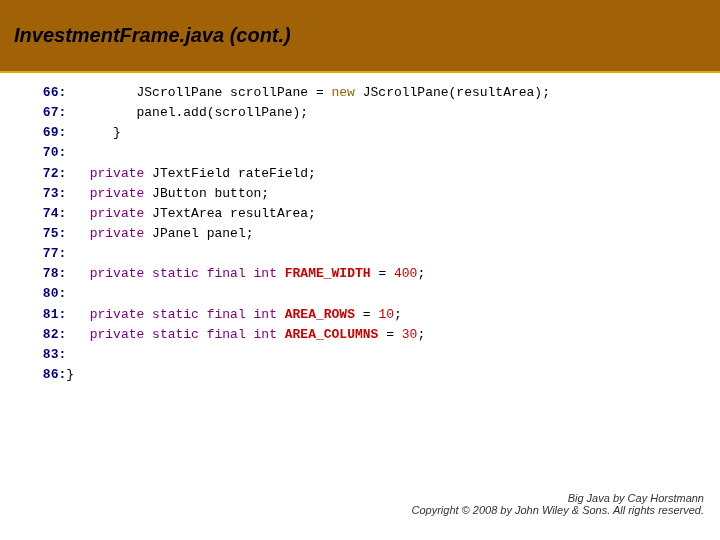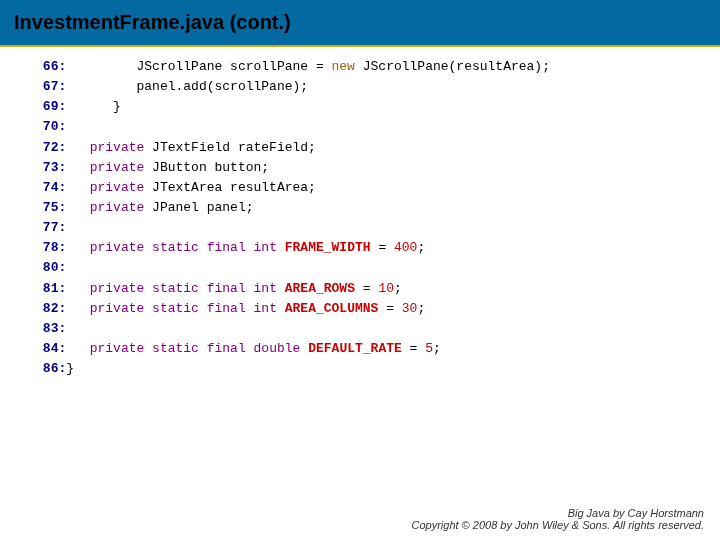--- a/index.html
+++ b/index.html
@@ -5,23 +5,24 @@
     * { margin: 0; padding: 0; box-sizing: border-box; }
     body {
       width: 720px;
       height: 540px;
       background: #ffffff;
       font-family: Arial, Helvetica, sans-serif;
       overflow: hidden;
     }
 
     .title-bar {
-      background: #0369a1;
-      padding: 11px 14px;
+      background: #a16207;
+      padding: 24px 14px;
       border-bottom: 2px solid #e0a800;
+      font-style: italic;
     }
 
     .title-text {
       font-size: 20px;
       font-weight: bold;
       color: #000;
     }
 
     .content-area {
       padding: 10px 32px 6px 20px;
@@ -55,21 +56,21 @@
       color: #000;
     }
 
     .kw { color: #800080; font-weight: normal; }
     .highlight { color: #cc0000; font-weight: bold; }
     .num { color: #cc0000; }
     .new-kw { color: #a16207; }
 
     .footer {
       position: absolute;
-      bottom: 9px;
+      bottom: 24px;
       right: 16px;
       text-align: right;
       font-size: 11px;
       color: #333;
       font-family: Arial, Helvetica, sans-serif;
       font-style: italic;
     }
   </style>
 </head>
 <body>
@@ -131,24 +132,20 @@
         </tr>
         <tr>
           <td class="line-num">82:</td>
           <td class="code-line">   <span class="kw">private</span> <span class="kw">static</span> <span class="kw">final</span> <span class="kw">int</span> <span class="highlight">AREA_COLUMNS</span> = <span class="num">30</span>;</td>
         </tr>
         <tr>
           <td class="line-num">83:</td>
           <td class="code-line">&nbsp;</td>
         </tr>
         <tr>
-          <td class="line-num">84:</td>
-          <td class="code-line">   <span class="kw">private</span> <span class="kw">static</span> <span class="kw">final</span> <span class="kw">double</span> <span class="highlight">DEFAULT_RATE</span> = <span class="num">5</span>;</td>
-        </tr>
-        <tr>
           <td class="line-num">86:</td>
           <td class="code-line">}</td>
         </tr>
       </tbody>
   </table>
 </div>
 
 <div class="footer">
   <div>Big Java by Cay Horstmann</div>
   <div>Copyright © 2008 by John Wiley &amp; Sons.  All rights reserved.</div>

